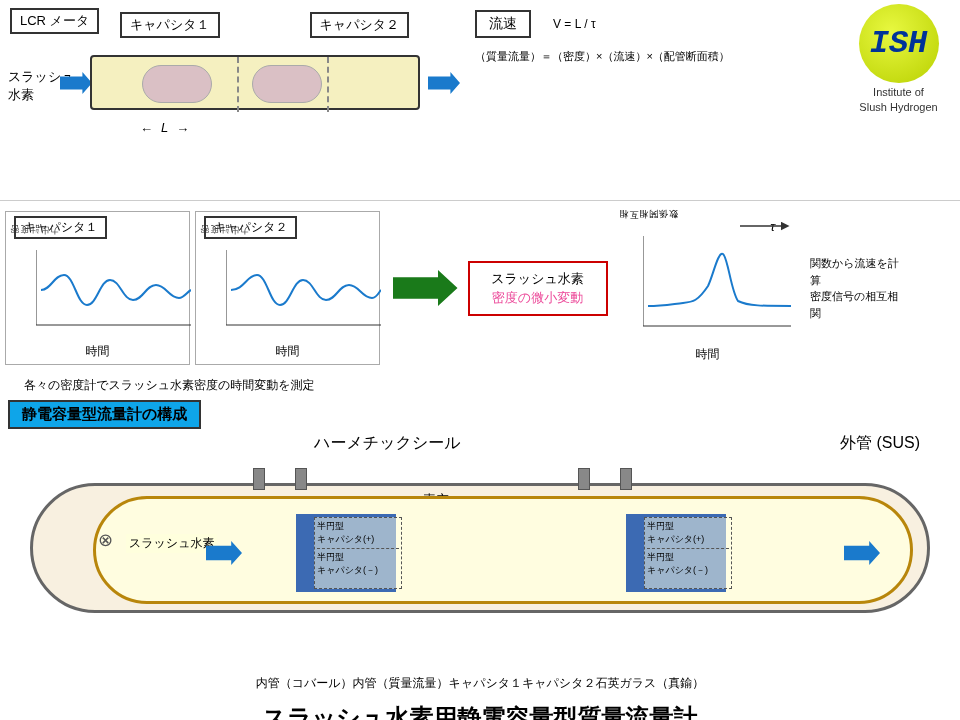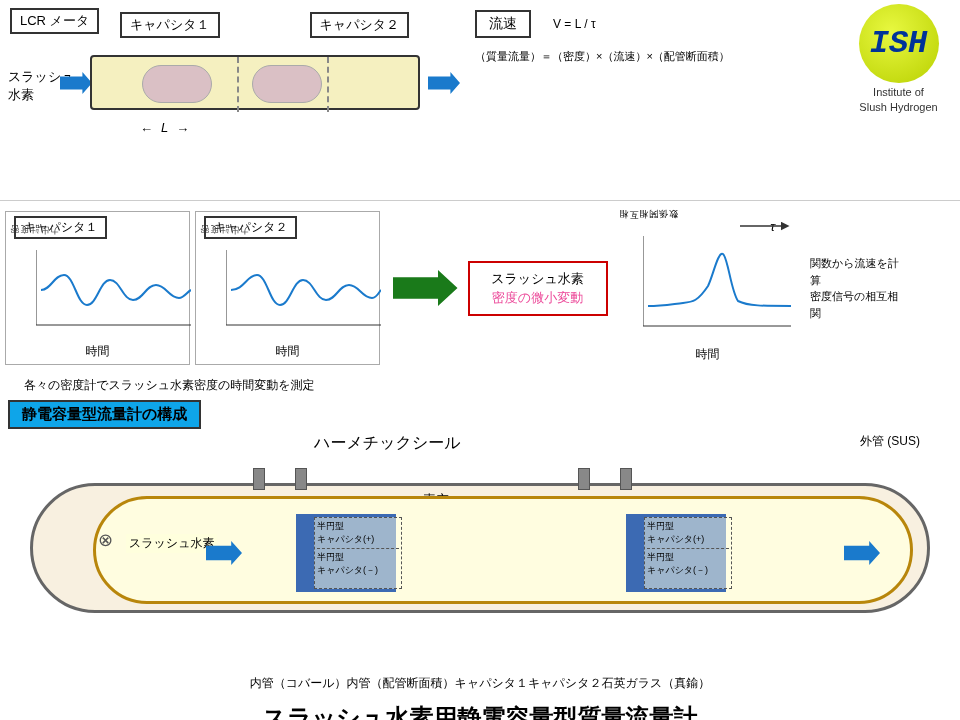--- a/index.html
+++ b/index.html
@@ -465,21 +465,21 @@
 <div style="display:flex;justify-content:space-between;padding:2px 24px;font-size:12px;">
   <div>各々の密度計でスラッシュ水素密度の時間変動を測定</div>
 </div>
 
 <div class="bottom-section">
   <div class="flowmeter-title-box">静電容量型流量計の構成</div>
 
   
   <div style="position:relative;width:940px;height:20px;margin:0 auto;">
     <span style="position:absolute;left:290px;font-size:16px;margin-left:14px;">ハーメチックシール</span>
-    <span style="position:absolute;right:30px;font-size:12px;">外管 (SUS)</span>
+    <span style="position:absolute;right:30px;font-size:16px;">外管 (SUS)</span>
   </div>
 
   
   <div class="flowmeter-diagram">
 
     <div class="fm-outer-pipe">
 
       <div style="position:absolute;top:-18px;left:220px;display:flex;gap:30px;">
         <div style="width:12px;height:22px;background:#888;border:1px solid #555;"></div>
         <div style="width:12px;height:22px;background:#888;border:1px solid #555;"></div>
@@ -526,21 +526,21 @@
         </div>
 
       </div>
     </div>
 
   </div>
 
   
   <div class="fm-bottom-labels">
     <span>内管（コバール）</span>
-    <span>内管（配管断面積）</span>
+    <span>内管（質量流量）</span>
     <span>キャパシタ１</span>
     <span>キャパシタ２</span>
     <span>石英ガラス（真鍮）</span>
   </div>
 
 </div>
 
 <div class="main-title">スラッシュ水素用静電容量型質量流量計</div>
 
 </body></html>

